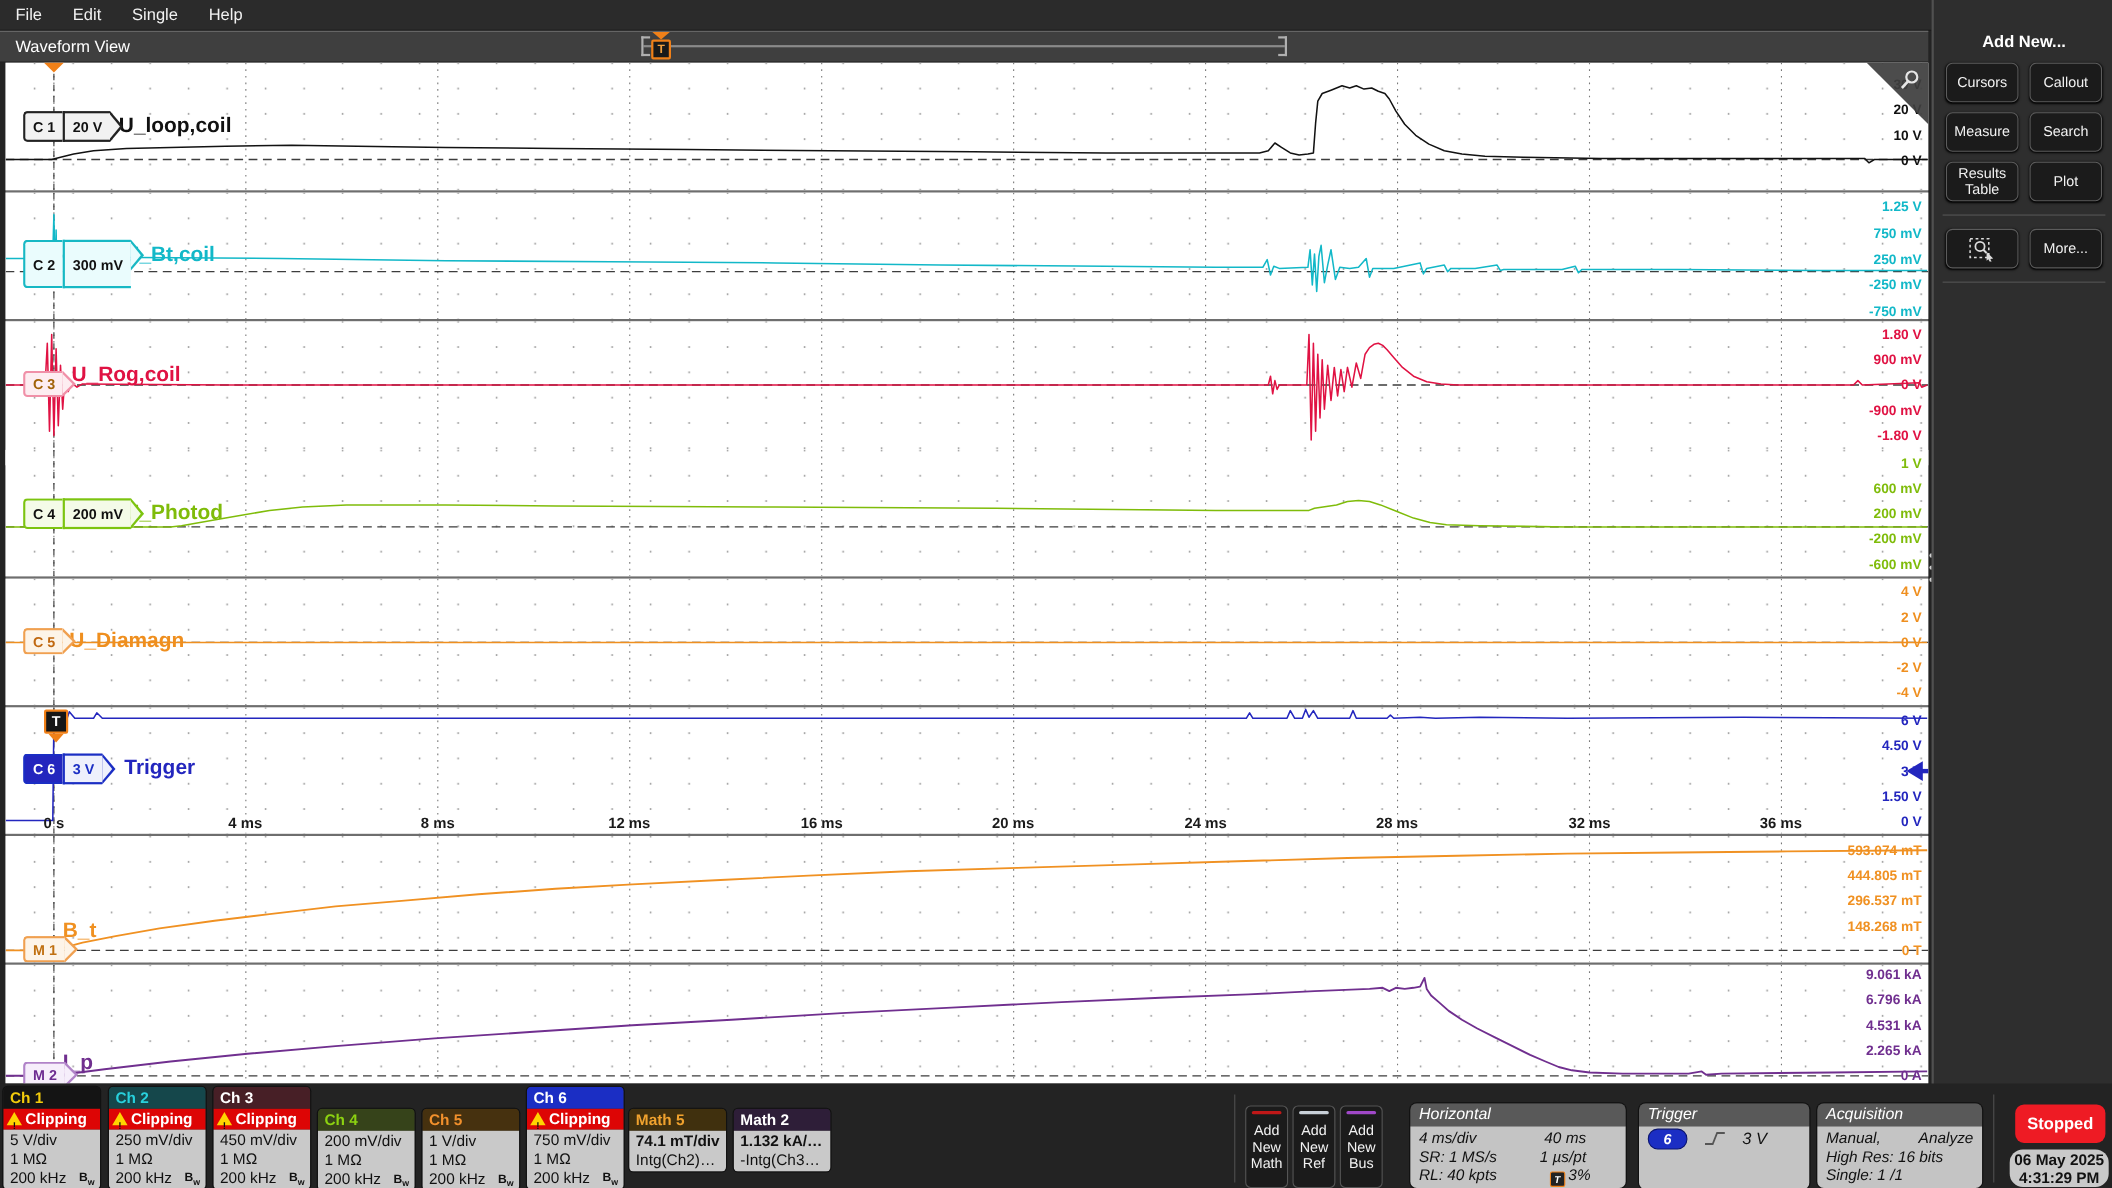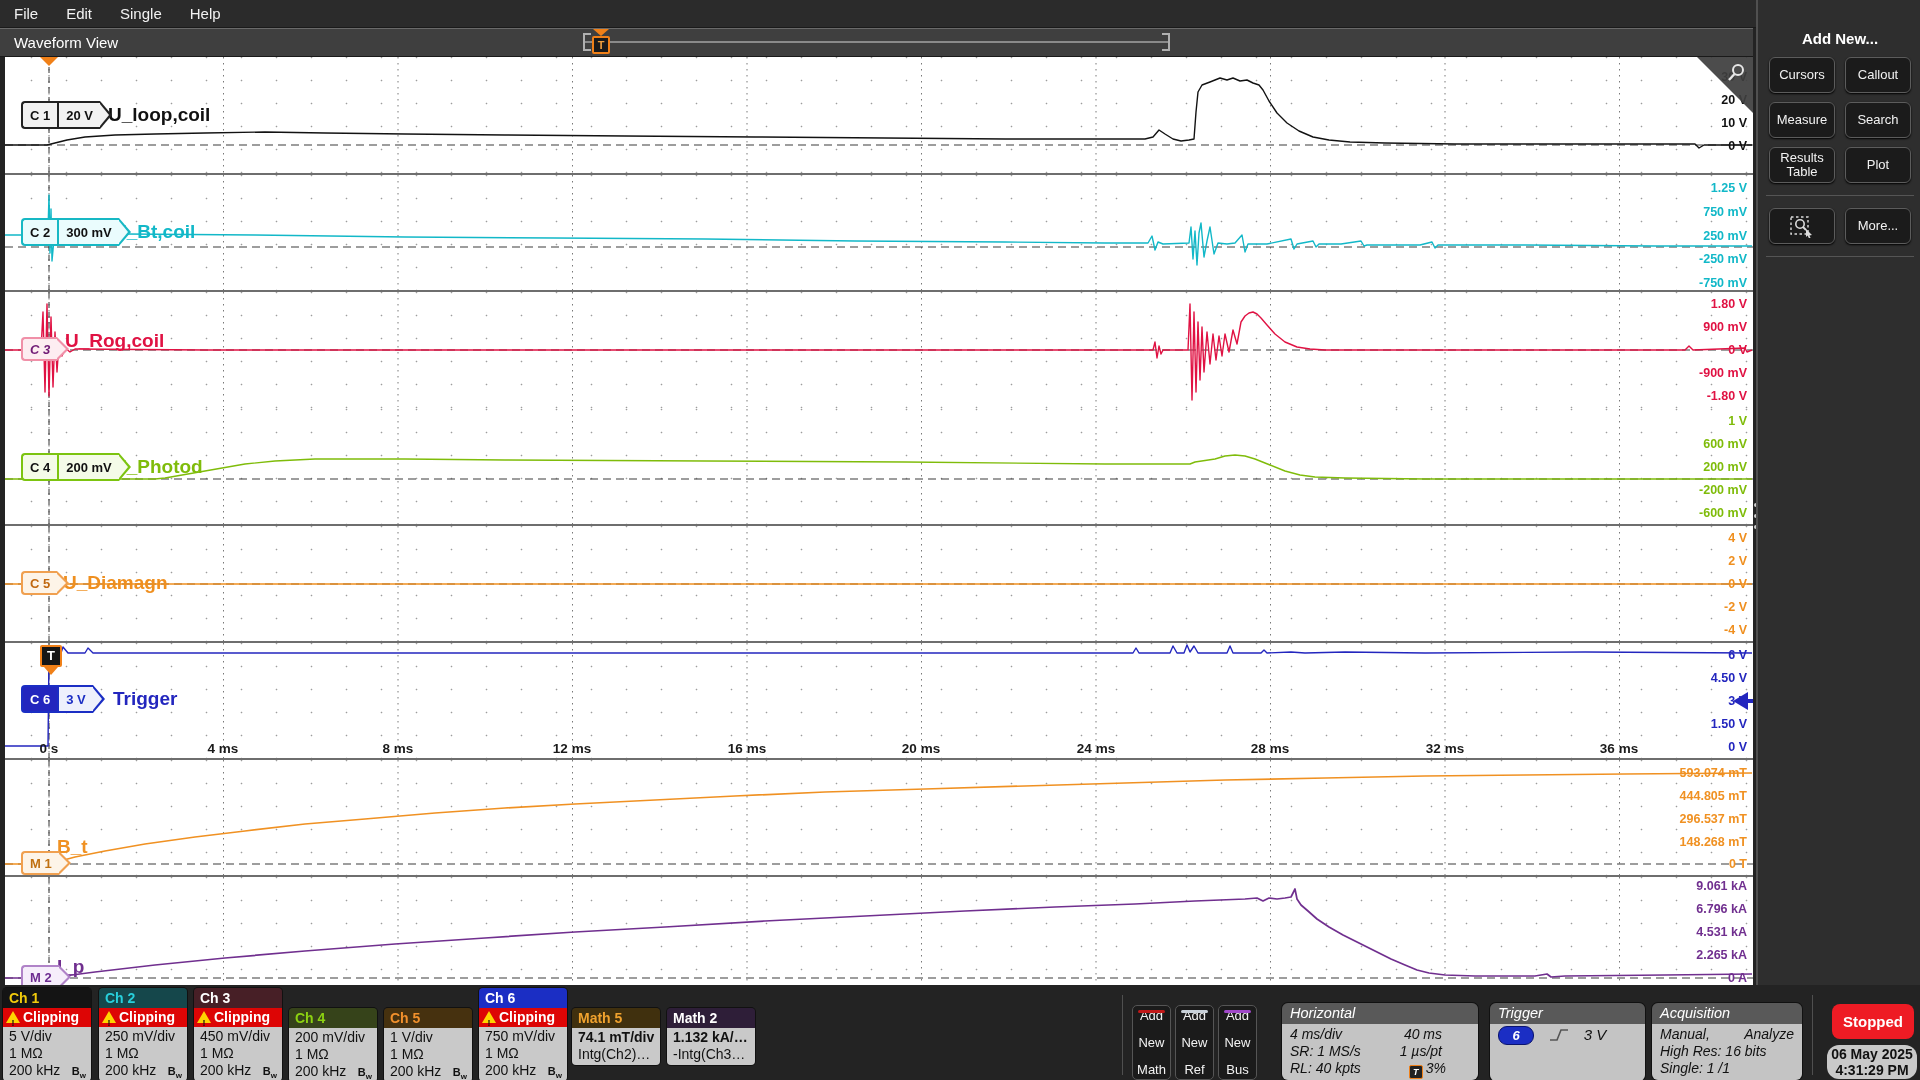--- a/index.html
+++ b/index.html
@@ -56,21 +56,21 @@
   .chbadge{position:absolute;width:88px;border-radius:4px;overflow:hidden;box-shadow:0 0 0 1px #111;}
   .chb-head{height:20px;font-size:14px;font-weight:bold;line-height:20px;padding-left:6px;}
   .chb-clip{height:19px;background:#dd0505;color:#fff;font-size:14px;font-weight:bold;line-height:19px;padding-left:3px;display:flex;align-items:center;}
   .warn{position:relative;width:0;height:0;border-left:7px solid transparent;border-right:7px solid transparent;border-bottom:12px solid #ffd400;margin-right:3px;margin-top:-2px;}
   .warn i{position:absolute;left:-1.5px;top:3px;font-style:normal;font-weight:bold;font-size:9px;color:#111;}
   .chb-body{background:#c9c9c9;color:#111;font-size:14px;padding:1px 0 2px 0;}
   .chb-row{height:17px;line-height:17px;padding-left:6px;position:relative;white-space:nowrap;}
   .bw{position:absolute;right:5px;top:1px;font-size:11px;font-weight:bold;}
   .bw sub{font-size:8px;}
   .addbtn{position:absolute;top:1005px;width:37px;height:73px;background:#1b1b1b;border:1px solid #555;border-radius:5px;color:#f2f2f2;
-          font-size:13px;text-align:center;display:flex;flex-direction:column;align-items:center;justify-content:center;line-height:15px;cursor:pointer;gap:12px;}
+          font-size:13px;text-align:center;display:flex;flex-direction:column;align-items:center;justify-content:center;line-height:15px;cursor:pointer;}
   .addbtn .bar{position:absolute;top:4px;left:5px;right:5px;height:3px;border-radius:2px;}
   .panelbox{position:absolute;top:1003px;border-radius:6px;overflow:hidden;box-shadow:0 0 0 1px #111;font-style:italic;}
   .pb-head{height:21px;background:#595959;color:#fff;font-size:14.5px;line-height:21px;padding-left:8px;}
   .pb-body{background:#c4c4c4;color:#111;font-size:14px;padding:2px 8px 3px 8px;}
   .pb-row{height:17px;line-height:17px;display:flex;justify-content:space-between;white-space:nowrap;}
   .ticon{display:inline-block;width:12px;height:12px;background:#222;border:1.5px solid #f08018;border-radius:2px;color:#fff;font-size:9px;font-weight:bold;text-align:center;line-height:12px;margin-right:3px;vertical-align:-2px;}
   .trig-pill{display:inline-block;width:34px;height:17px;background:#1b2ec4;border:1px solid #0a1470;border-radius:9px;color:#fff;font-size:13px;font-weight:bold;text-align:center;line-height:17px;}
   .stopped{position:absolute;left:1832px;top:1004px;width:82px;height:35px;background:#ee1b24;border-radius:8px;color:#fff;font-size:15px;font-weight:bold;display:flex;align-items:center;justify-content:center;cursor:pointer;}
   .datetime{position:absolute;left:1827px;top:1045px;width:90px;height:33px;background:#c9c9c9;border-radius:12px;color:#111;font-size:14px;font-weight:bold;text-align:center;line-height:16px;padding-top:1px;}
 </style>
@@ -141,21 +141,21 @@
           <line x1="44" y1="0" x2="44" y2="115" stroke="#333" stroke-dasharray="6 4" stroke-width="1"></line>
           <line x1="0" y1="72" x2="1748" y2="72" stroke="#3d3d3d" stroke-dasharray="8 5" stroke-width="1.2"></line>
           <polyline points="0,60 40,60 43,56 44,20 45,78 46,34 47,86 49,64 52,57 56,61 60,59 120,59 250,60 400,62 550,63 700,64 850,66 1000,67 1100,68 1143,68 1147,61 1150,75 1153,67 1158,69 1184,68 1186,52 1188,84 1190,56 1192,90 1194,58 1196,48 1199,82 1202,66 1205,52 1209,79 1213,68 1222,69 1230,68 1237,60 1240,77 1243,69 1262,69 1286,64 1289,74 1292,69 1308,66 1311,72 1314,69 1336,69 1356,66 1359,71 1362,70 1415,70 1427,67 1430,73 1433,70 1520,70 1650,71 1747,71" fill="none" stroke="#12b8c8" stroke-width="1.4" stroke-linejoin="round"></polyline>
         </svg>
         <span class="vlabel" style="top: 13px; color: rgb(18, 184, 200);">1.25 V</span>
         <span class="vlabel" style="top: 37px; color: rgb(18, 184, 200);">750 mV</span>
         <span class="vlabel" style="top: 61px; color: rgb(18, 184, 200);">250 mV</span>
         <span class="vlabel" style="top: 84px; color: rgb(18, 184, 200);">-250 mV</span>
         <span class="vlabel" style="top: 108px; color: rgb(18, 184, 200);">-750 mV</span>
         <span class="chlabel" style="left: 108px; top: 57px; color: rgb(18, 184, 200);">U_Bt,coil</span>
-        <div class="badge" style="left: 16px; top: 43px; height: 28px;">
+        <div class="badge" style="left: 16px; top: 43px; height: 44px;">
           <div class="seg first" style="border-color: rgb(23, 184, 196); background: rgb(234, 252, 253); color: rgb(17, 17, 17);">C 2</div>
           <div class="seg" style="border-color: rgb(23, 184, 196); background: rgb(234, 252, 253); color: rgb(17, 17, 17);">300 mV</div>
           <div class="tipw">
             <div class="tip-o" style="border-top: 14px solid transparent; border-bottom: 14px solid transparent; border-left: 12px solid rgb(23, 184, 196);"></div>
             <div class="tip-i" style="top: 3px; border-top: 11px solid transparent; border-bottom: 11px solid transparent; border-left: 9px solid rgb(234, 252, 253);"></div>
           </div>
         </div>
       </div>
       <div class="lane" style="top: 235px; height: 131px;">
         <svg width="1748" height="115" viewBox="0 0 1748 115" preserveAspectRatio="none">
@@ -173,21 +173,21 @@
           <line x1="0" y1="58" x2="1748" y2="58" stroke="#3d3d3d" stroke-dasharray="8 5" stroke-width="1.2"></line>
           <polyline points="0,58 36,58 38,20 40,100 42,12 44,104 46,25 48,95 50,40 52,80 54,50 57,64 60,56 65,60 70,57 200,58 400,58 700,58 1100,58 1148,58 1150,50 1152,66 1154,54 1156,62 1158,58 1183,58 1185,12 1187,108 1189,20 1191,100 1193,30 1195,88 1197,35 1199,80 1202,40 1205,72 1208,42 1211,68 1214,44 1217,64 1220,42 1224,60 1228,38 1232,52 1236,30 1240,24 1244,21 1248,20 1252,22 1256,26 1262,33 1270,42 1280,50 1292,55 1305,57 1320,58 1400,58 1600,58 1680,58 1684,54 1688,58 1740,56 1742,60 1747,58" fill="none" stroke="#e01243" stroke-width="1.4" stroke-linejoin="round"></polyline>
         </svg>
         <span class="vlabel" style="top: 12px; color: rgb(224, 18, 67);">1.80 V</span>
         <span class="vlabel" style="top: 35px; color: rgb(224, 18, 67);">900 mV</span>
         <span class="vlabel" style="top: 58px; color: rgb(224, 18, 67);">0 V</span>
         <span class="vlabel" style="top: 81px; color: rgb(224, 18, 67);">-900 mV</span>
         <span class="vlabel" style="top: 104px; color: rgb(224, 18, 67);">-1.80 V</span>
         <span class="chlabel" style="left: 60px; top: 49px; color: rgb(224, 18, 67);">U_Rog,coil</span>
         <div class="badge" style="left: 16px; top: 45px; height: 24px;">
-          <div class="seg first" style="border-color: rgb(240, 144, 168); background: rgb(253, 237, 241); color: #701a75; font-style: italic;">C 3</div>
+          <div class="seg first" style="border-color: rgb(240, 144, 168); background: rgb(253, 237, 241); color: #a16207;">C 3</div>
           <div class="tipw">
             <div class="tip-o" style="border-top: 12px solid transparent; border-bottom: 12px solid transparent; border-left: 12px solid rgb(240, 144, 168);"></div>
             <div class="tip-i" style="top: 3px; border-top: 9px solid transparent; border-bottom: 9px solid transparent; border-left: 9px solid rgb(253, 237, 241);"></div>
           </div>
         </div>
       </div>
       <div class="lane" style="top: 352px; height: 115px;">
         <svg width="1748" height="115" viewBox="0 0 1748 115" preserveAspectRatio="none">
           <line x1="44" y1="0" x2="44" y2="115" stroke="#787878" stroke-dasharray="1.5 4.5" stroke-width="1"></line>
           <line x1="218.5" y1="0" x2="218.5" y2="115" stroke="#787878" stroke-dasharray="1.5 4.5" stroke-width="1"></line>

